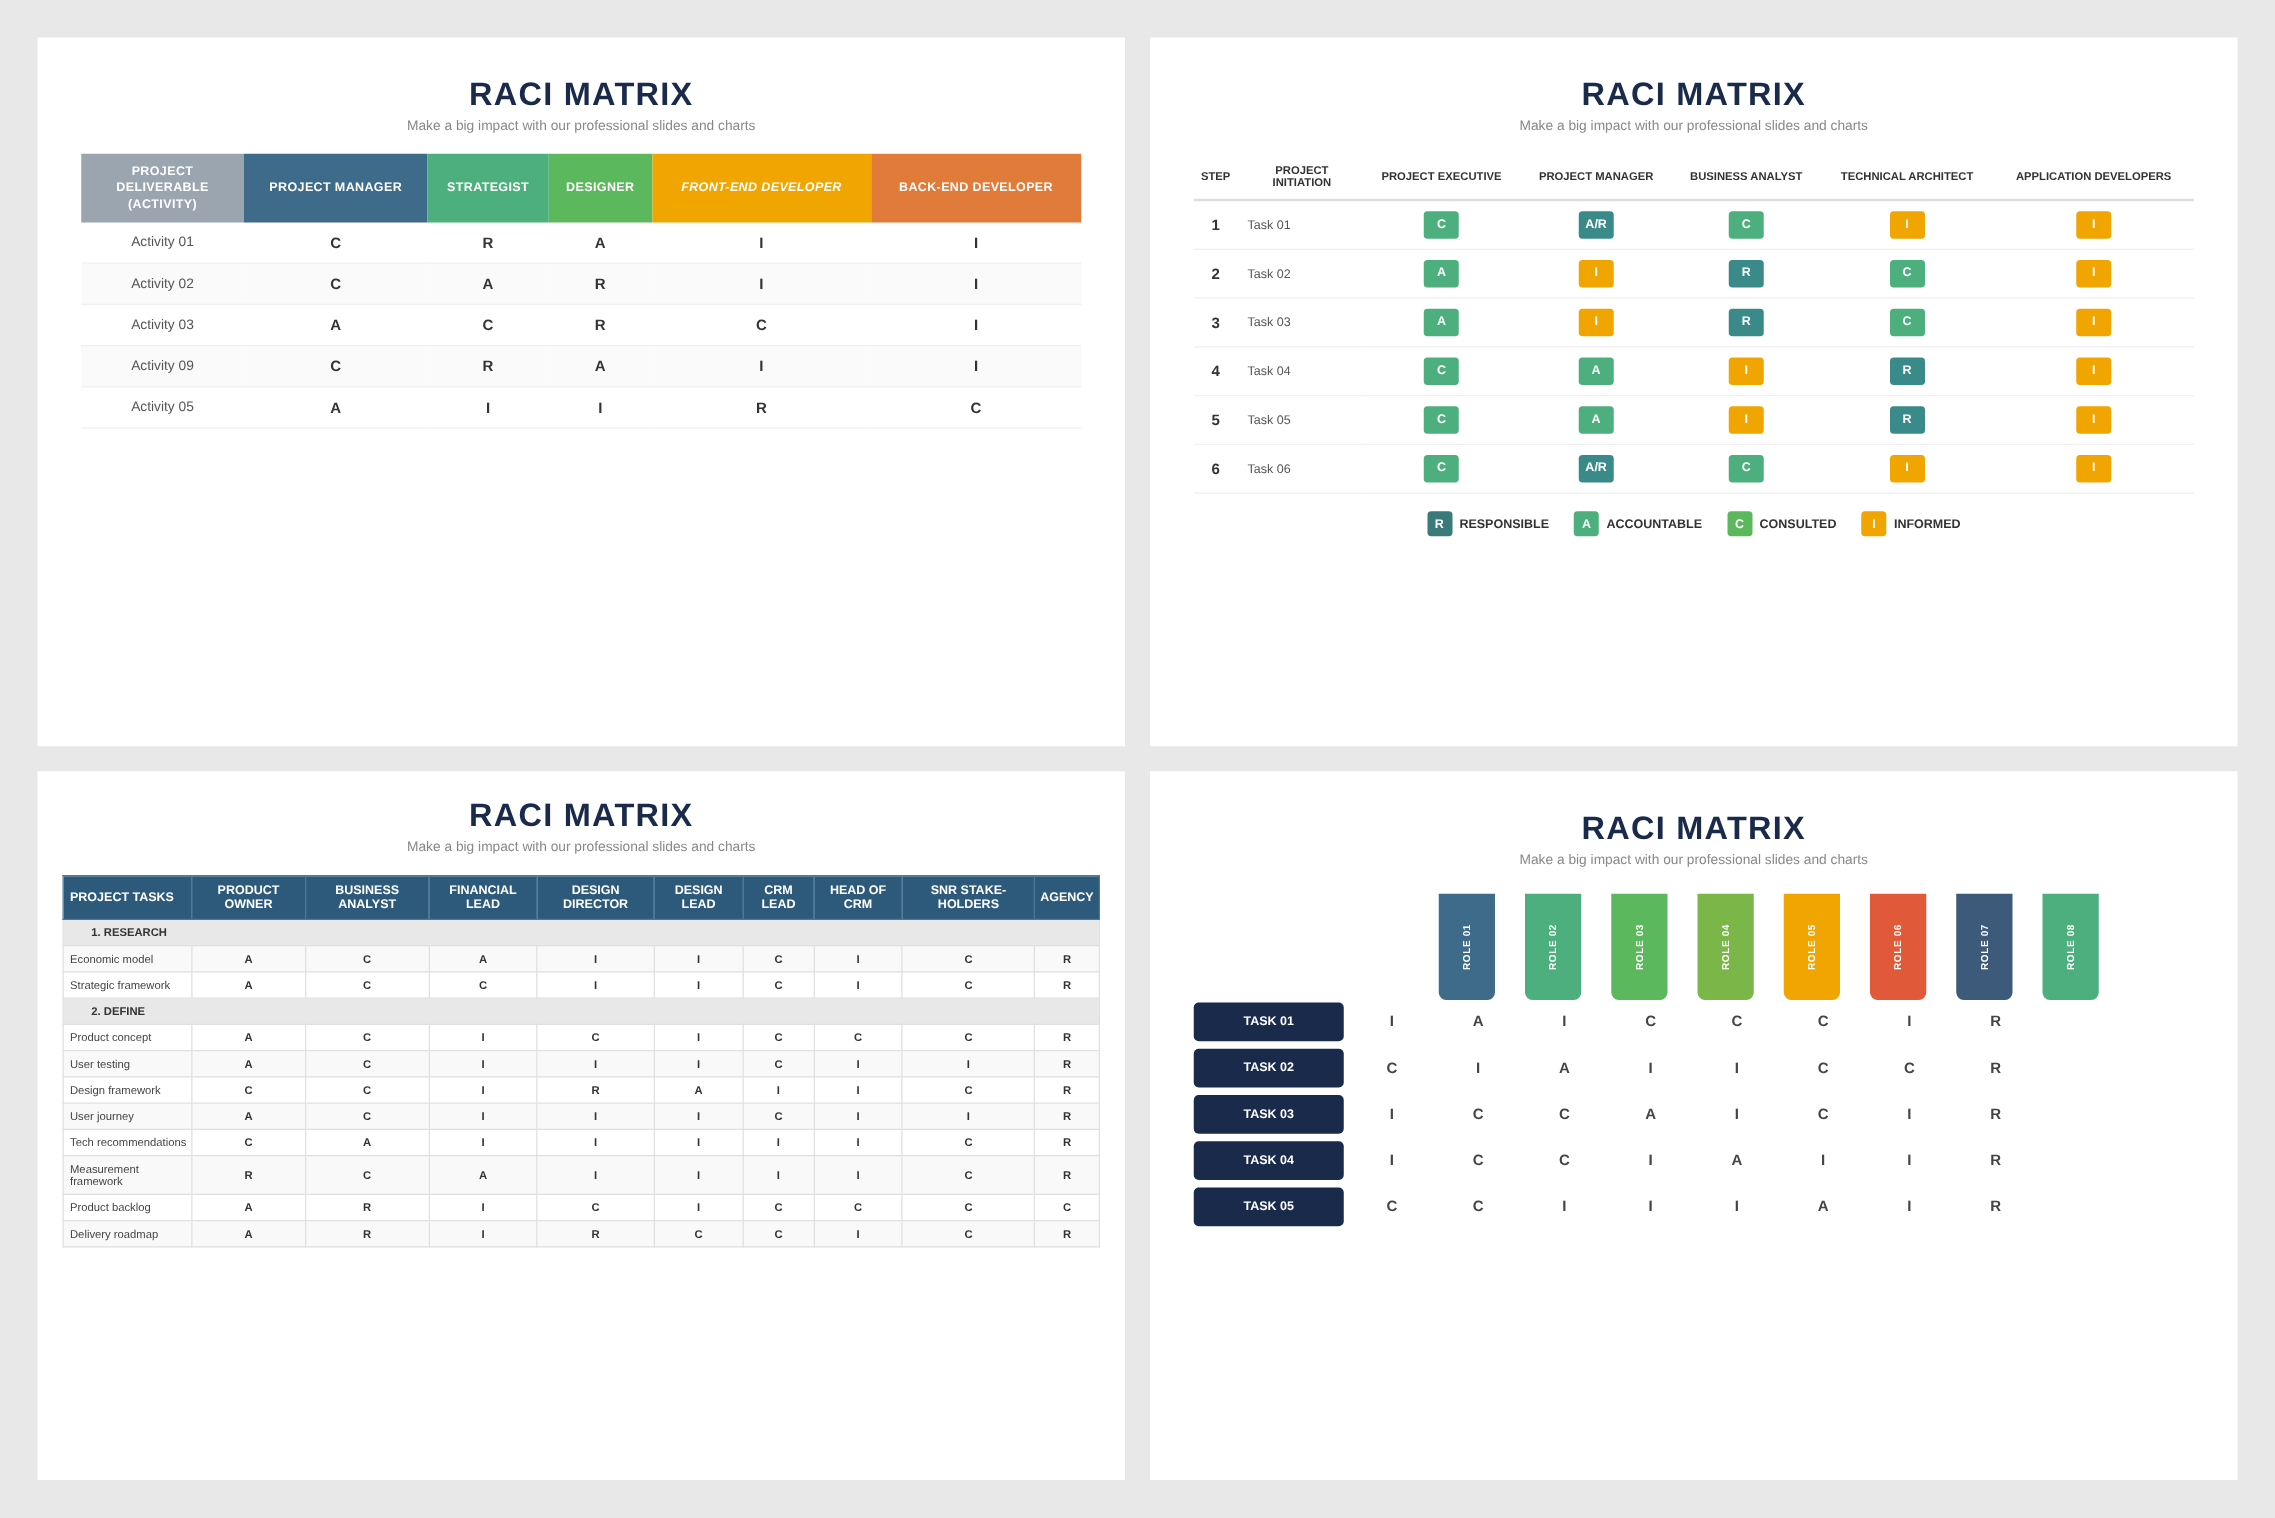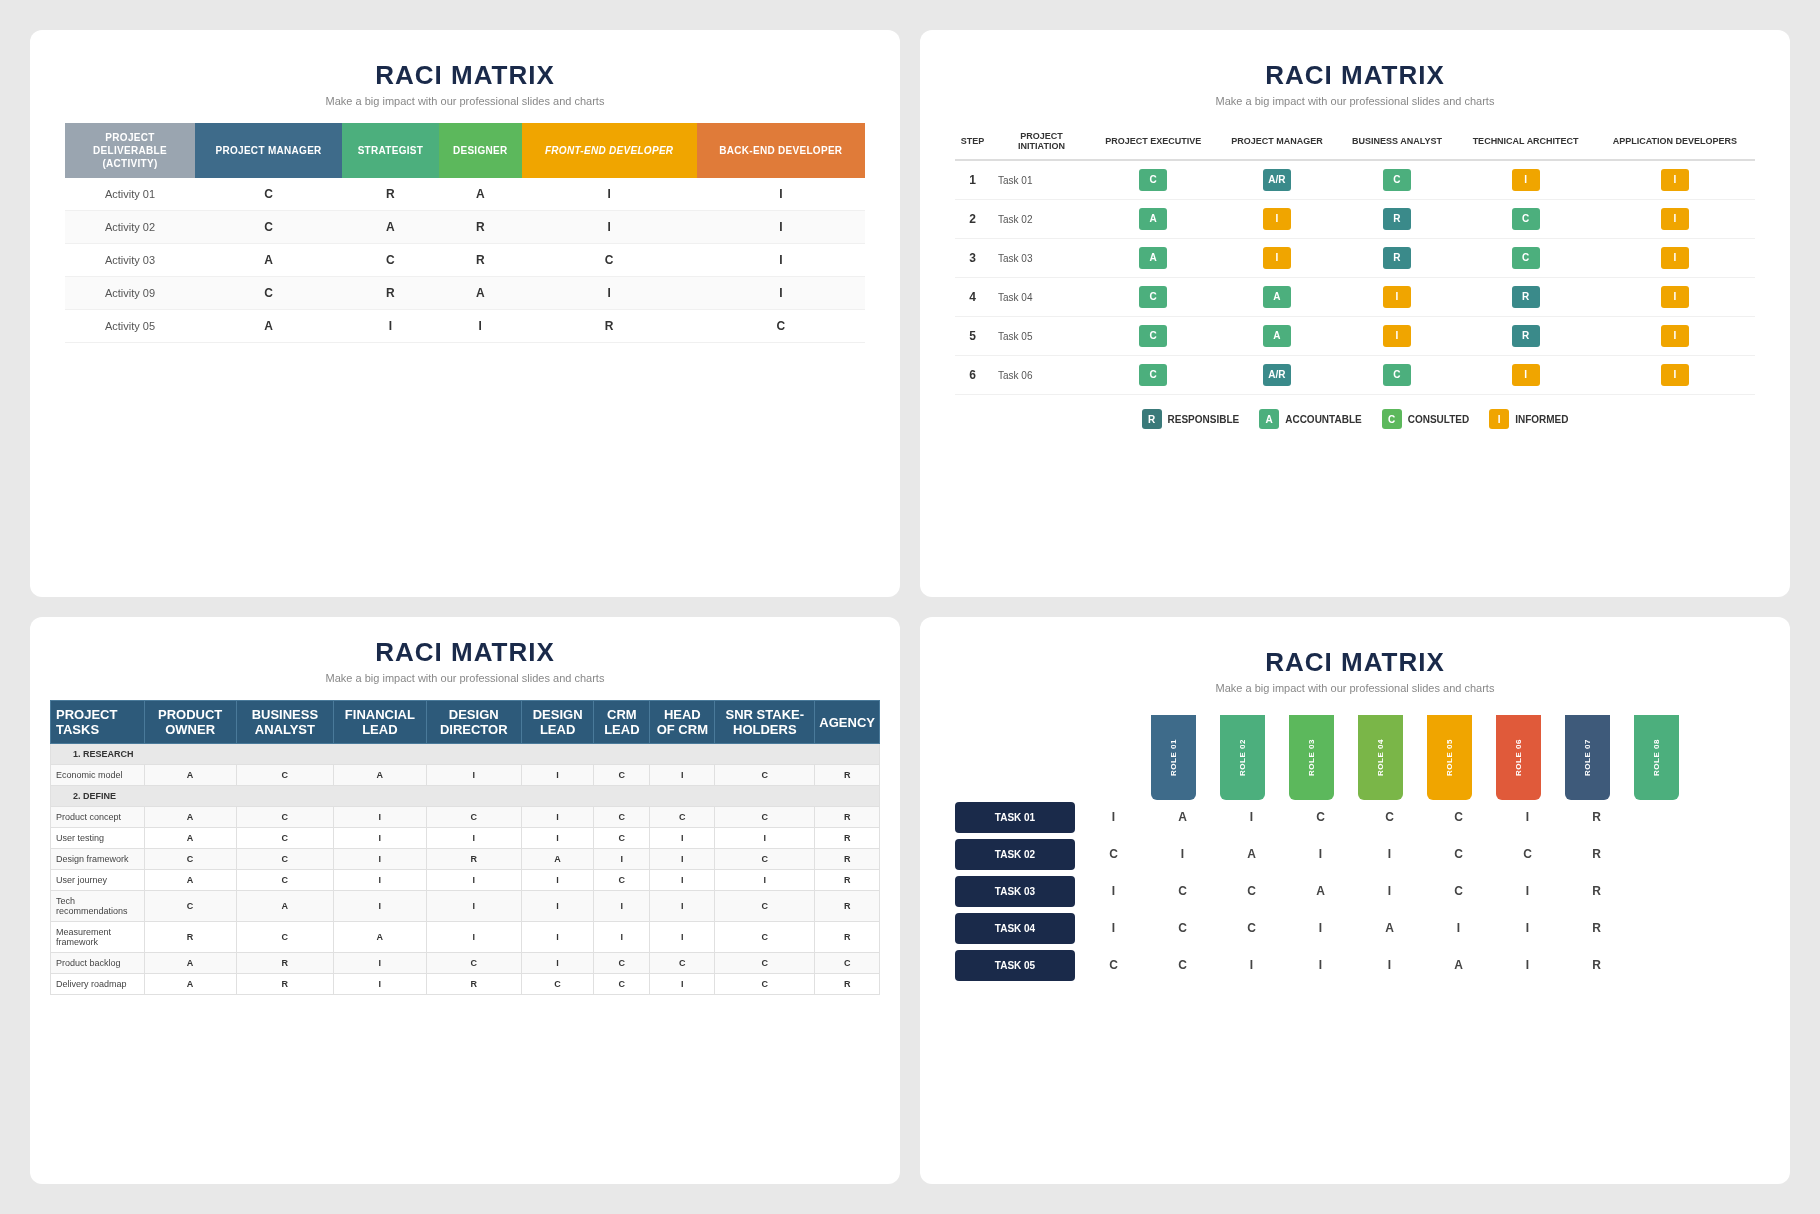--- a/index.html
+++ b/index.html
@@ -9,21 +9,21 @@
       width: 1820px;
       height: 1214px;
       display: grid;
       grid-template-columns: 1fr 1fr;
       grid-template-rows: 1fr 1fr;
       gap: 20px;
       padding: 30px;
     }
     .slide {
       background: #fff;
-      border-radius: 12px;
+      border-radius: 0;
       padding: 30px 35px;
       display: flex;
       flex-direction: column;
       align-items: center;
       overflow: hidden;
     }
     .slide-title {
       font-size: 26px;
       font-weight: 900;
       color: #1a2a4a;
@@ -153,21 +153,21 @@
     
     .raci-table-3 {
       width: 100%;
       border-collapse: collapse;
       font-size: 9px;
     }
     .raci-table-3 th {
       padding: 6px 4px;
       text-align: center;
       font-weight: 700;
-      font-size: 13px;
+      font-size: 10px;
       background: #2d5a7a;
       color: #fff;
       border: 1px solid #4a7a9a;
     }
     .raci-table-3 th.tasks-col {
       background: #2d5a7a;
       text-align: left;
       padding-left: 5px;
     }
     .raci-table-3 td {
@@ -448,20 +448,32 @@
       <td>A</td>
           <td>C</td>
           <td>A</td>
           <td>I</td>
           <td>I</td>
           <td>C</td>
           <td>I</td>
           <td>C</td>
           <td>R</td>
     </tr>
+        <tr>
+      <td class="task-label">Strategic framework</td>
+      <td>A</td>
+          <td>C</td>
+          <td>C</td>
+          <td>I</td>
+          <td>I</td>
+          <td>C</td>
+          <td>I</td>
+          <td>C</td>
+          <td>R</td>
+    </tr>
         <tr class="section-header">
           <td colspan="10">2. DEFINE</td>
         </tr>
         <tr>
       <td class="task-label">Product concept</td>
       <td>A</td>
           <td>C</td>
           <td>I</td>
           <td>C</td>
           <td>I</td>

